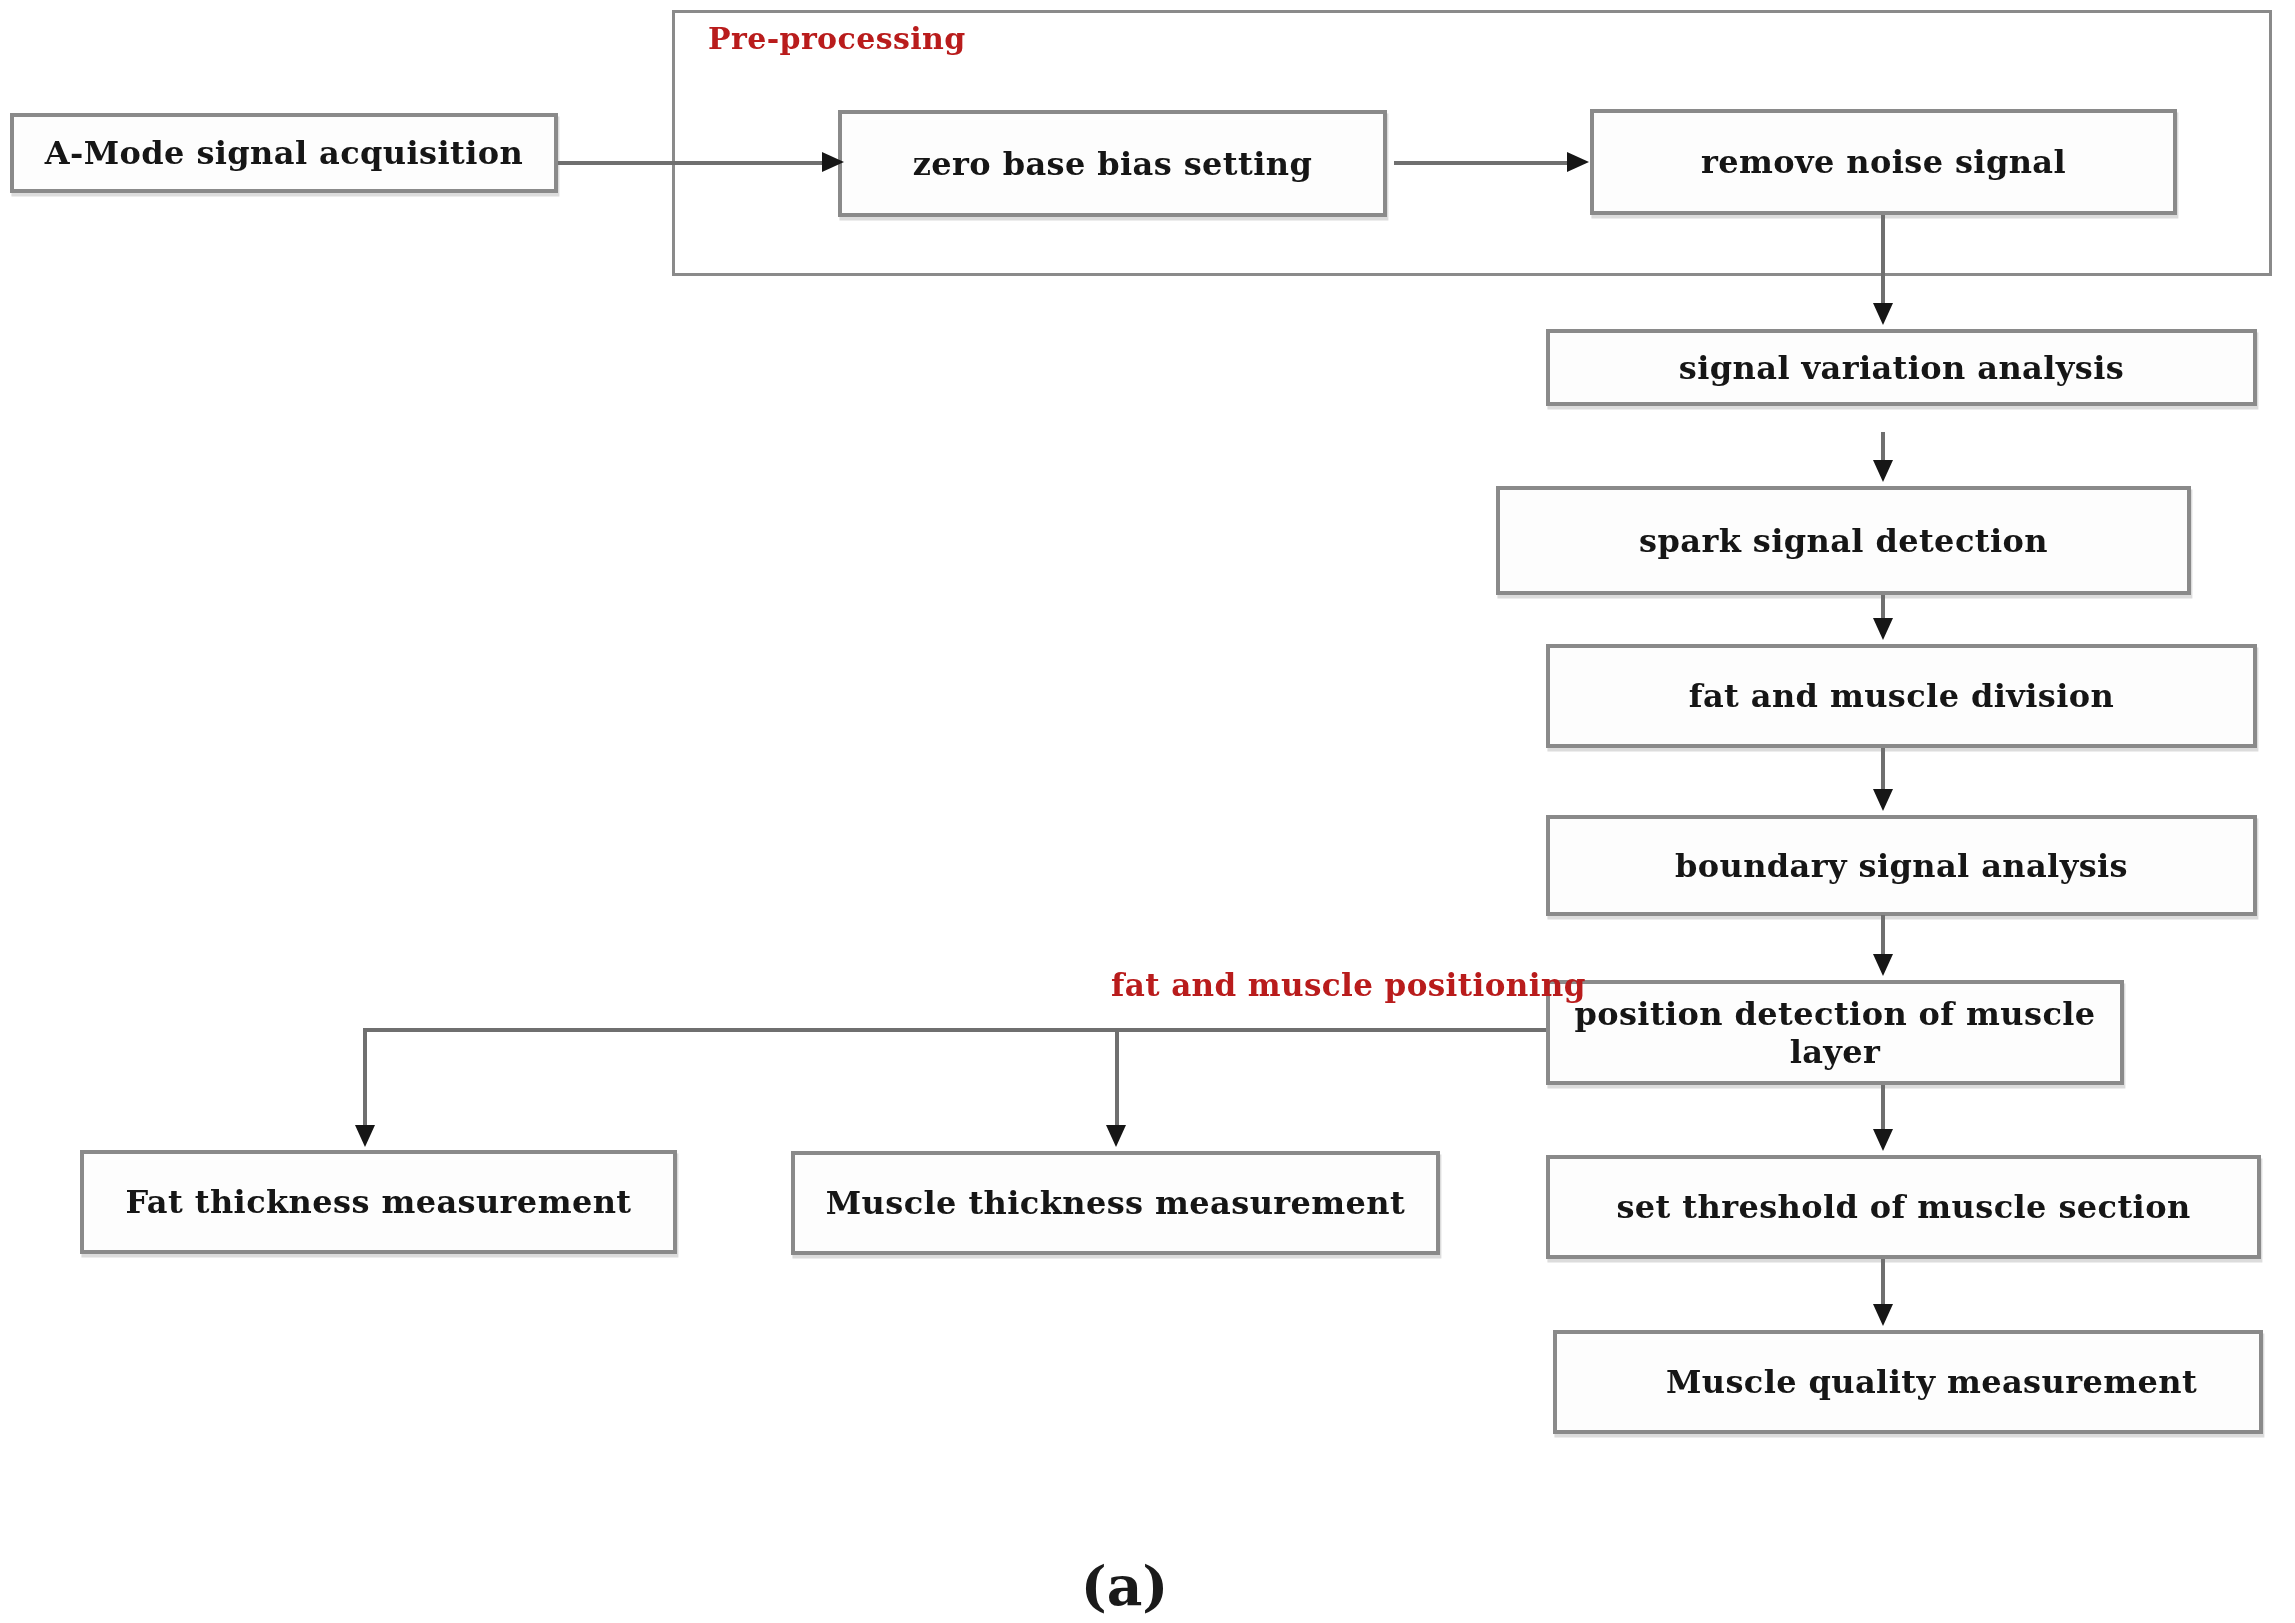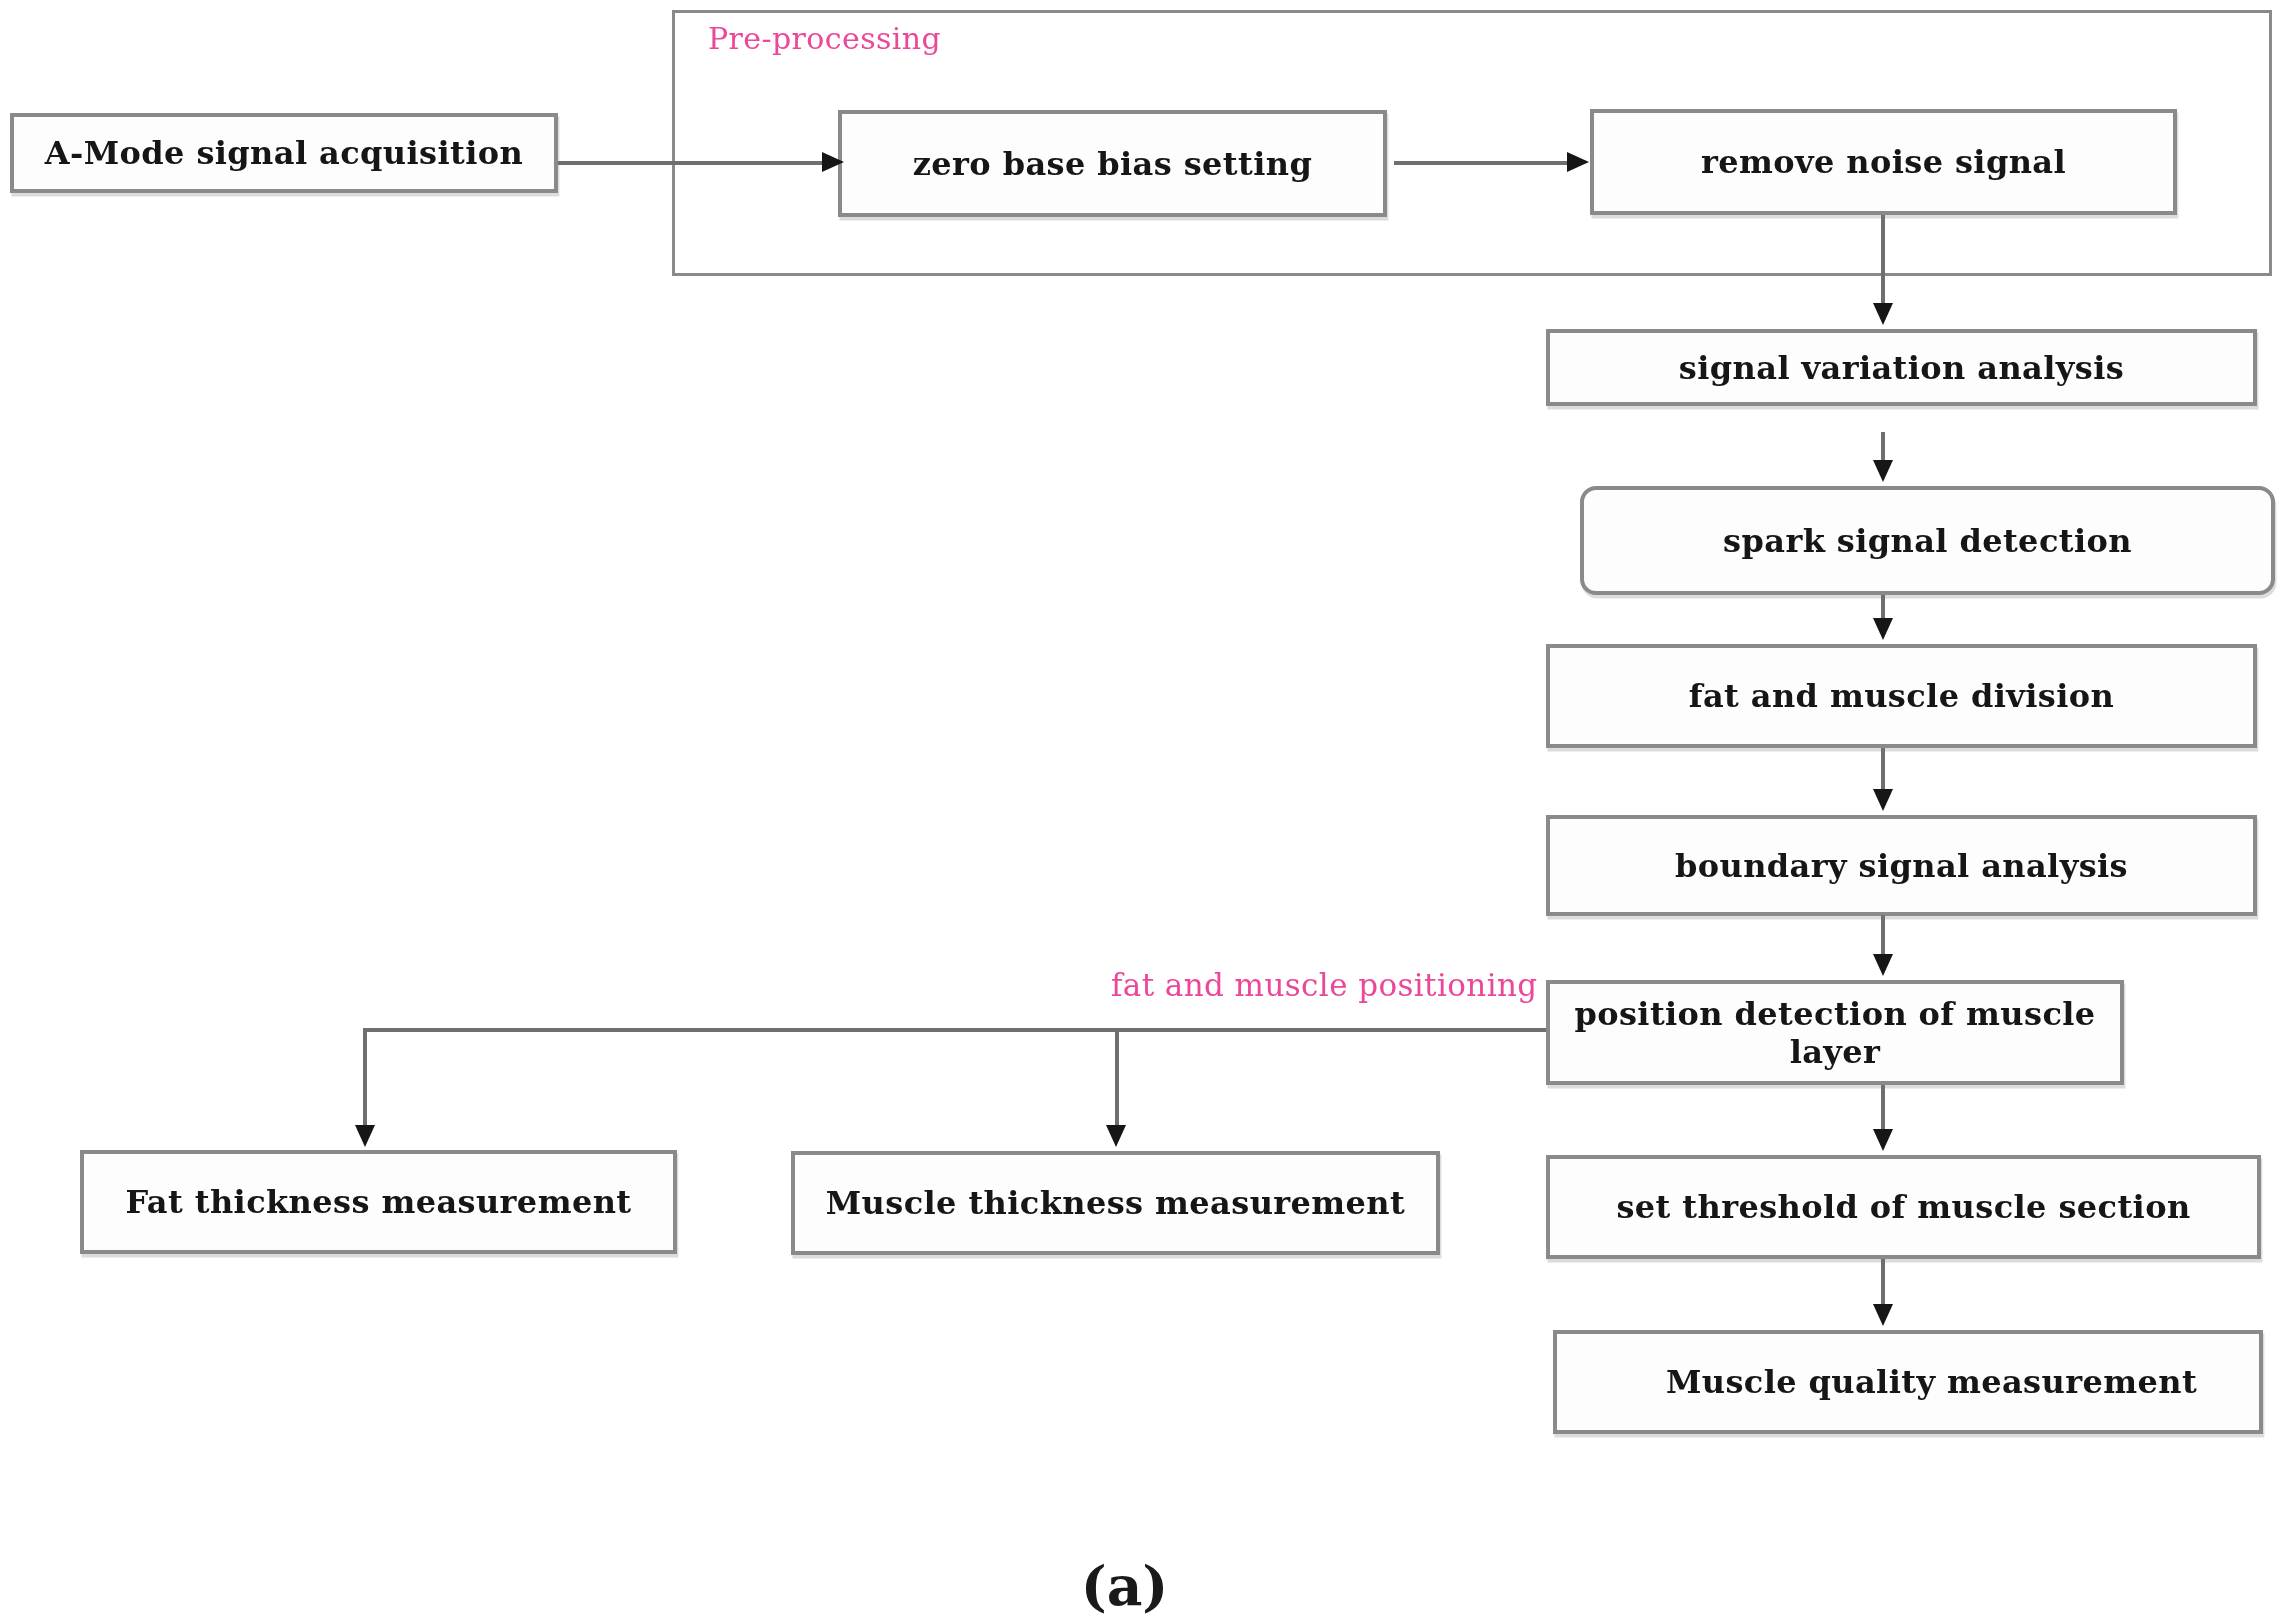--- a/index.html
+++ b/index.html
@@ -18,21 +18,21 @@
     display:flex;align-items:center;justify-content:center;
     font-weight:bold;color:#161616;font-size:32px;
     text-align:center;letter-spacing:0.4px;
   }
   .container-box{
     position:absolute;box-sizing:border-box;
     background:transparent;
     border:3.5px solid #8a8a8a;
   }
   .float-label{
-    position:absolute;font-weight:normal;color:#ec4899;
+    position:absolute;font-weight:bold;color:#b91c1c;
     font-size:30px;letter-spacing:0.4px;white-space:nowrap;
   }
   .hline{position:absolute;height:3.5px;background:#6f6f6f;}
   .vline{position:absolute;width:3.5px;background:#6f6f6f;}
   .arrow-down{
     position:absolute;width:0;height:0;
     border-left:10.6px solid transparent;
     border-right:10.6px solid transparent;
     border-top:22px solid #161616;
   }
@@ -56,21 +56,21 @@
   <div class="float-label" style="left:708px;top:21px;">Pre-processing</div>
 
   <div class="node" style="left:10px;top:113px;width:548px;height:80px;">A-Mode signal acquisition</div>
 
   <div class="node" style="left:838px;top:110px;width:549px;height:107px;">zero base bias setting</div>
 
   <div class="node" style="left:1590px;top:109px;width:587px;height:106px;">remove noise signal</div>
 
   <div class="node" style="left:1546px;top:329px;width:711px;height:77px;">signal variation analysis</div>
 
-  <div class="node" style="left:1580px;top:486px;width:695px;height:109px;border-radius:16px;">spark signal detection</div>
+  <div class="node" style="left:1496px;top:486px;width:695px;height:109px;">spark signal detection</div>
 
   <div class="node" style="left:1546px;top:644px;width:711px;height:104px;">fat and muscle division</div>
 
   <div class="node" style="left:1546px;top:815px;width:711px;height:101px;">boundary signal analysis</div>
 
   <div class="node" style="left:1546px;top:980px;width:578px;height:105px;">position detection of muscle layer</div>
 
   <div class="node" style="left:1546px;top:1155px;width:715px;height:104px;">set threshold of muscle section</div>
 
   <div class="node" style="left:1553px;top:1330px;width:710px;height:104px;padding-left:47px;">Muscle quality measurement</div>

